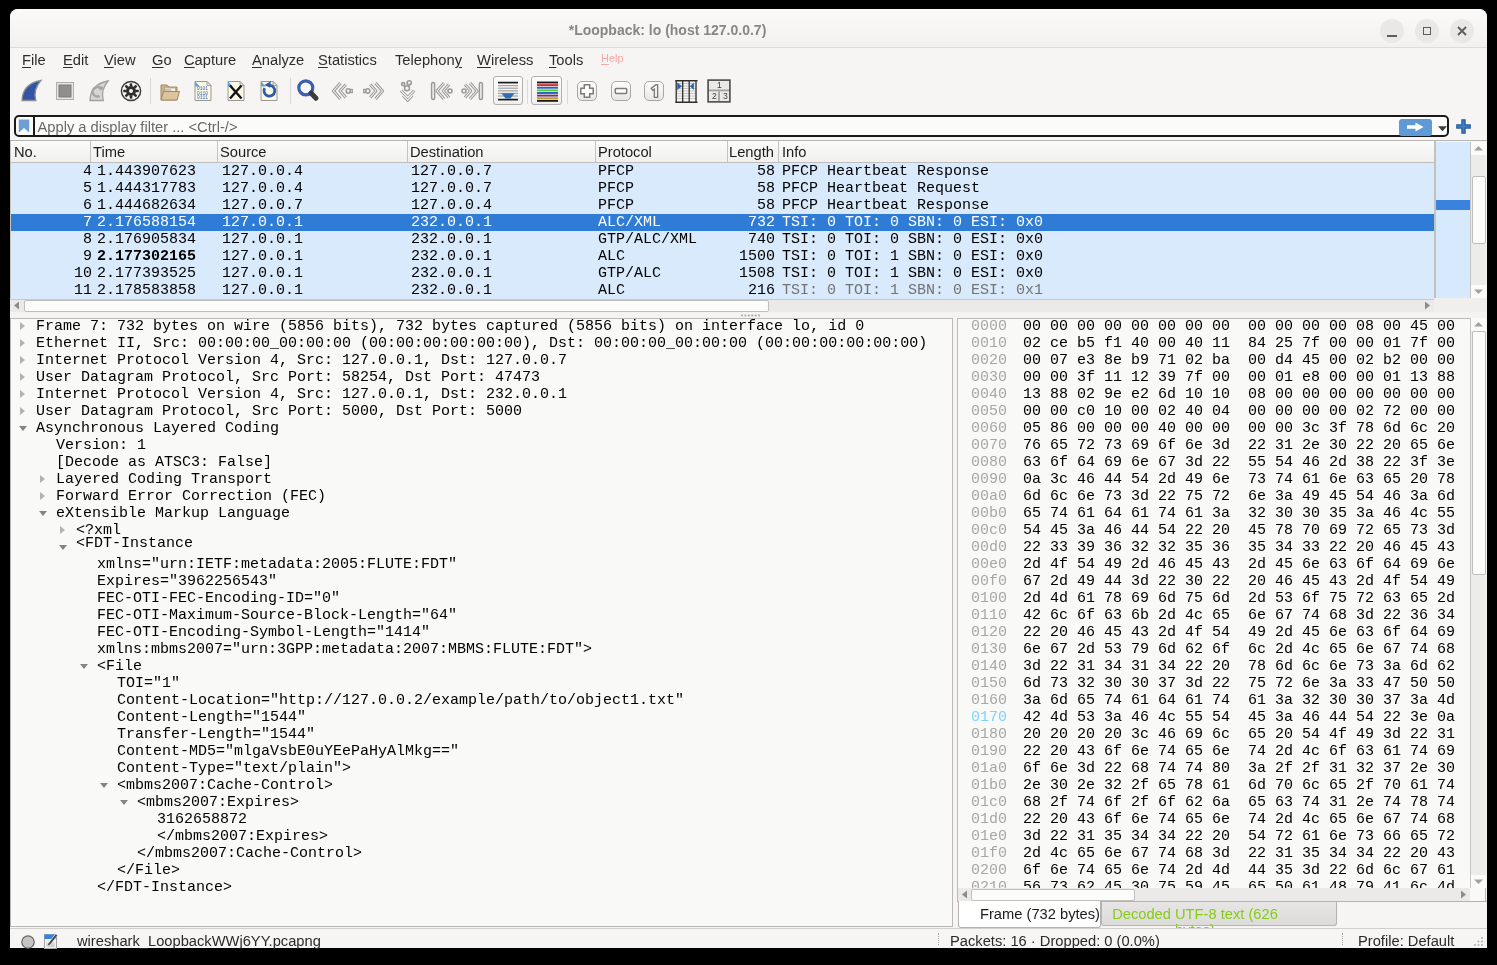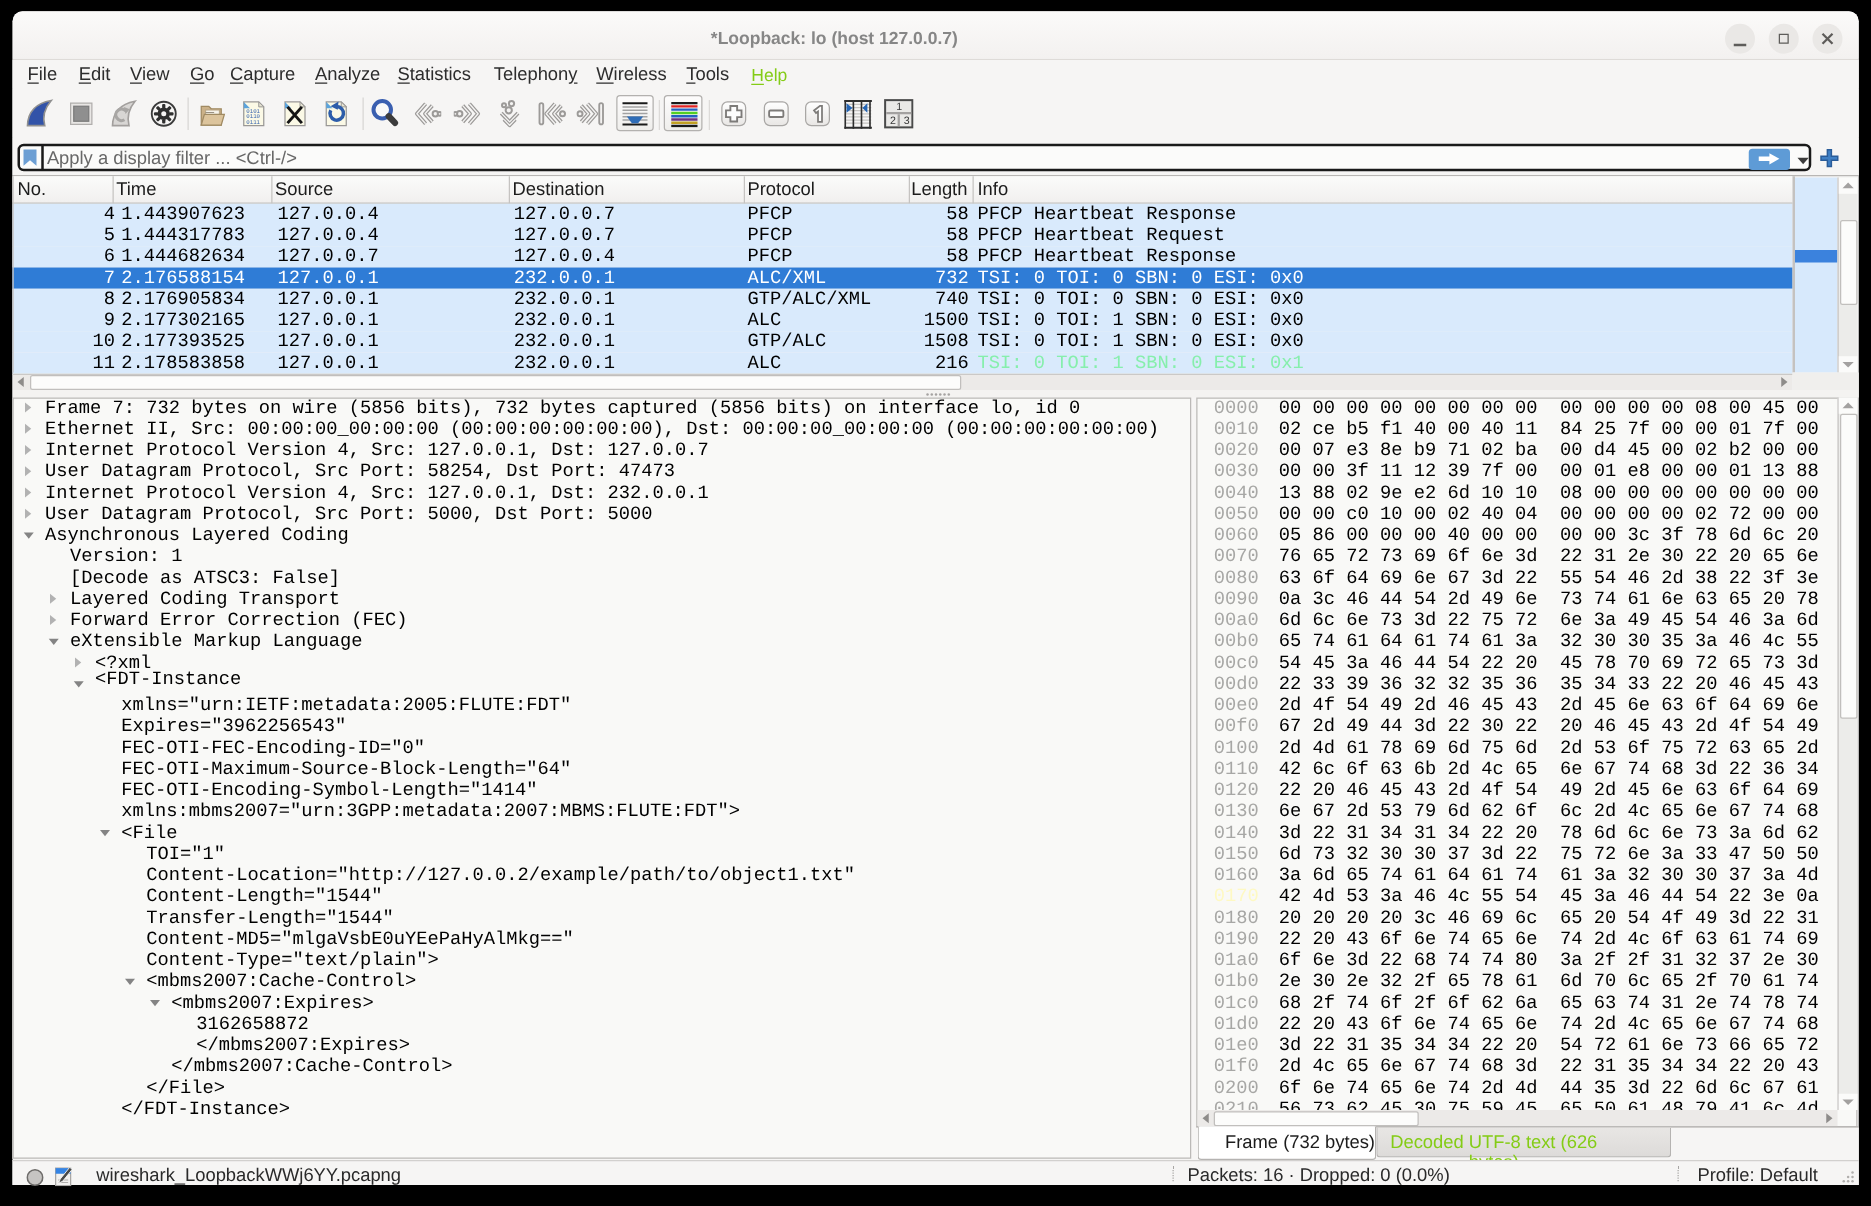--- a/index.html
+++ b/index.html
@@ -34,21 +34,21 @@
 <div class="abs" style="left:22px;top:51.5px;font-size:14.7px;color:#2d2d2d;"><u style="text-underline-offset:2px;">F</u>ile</div>
 <div class="abs" style="left:63px;top:51.5px;font-size:14.7px;color:#2d2d2d;"><u style="text-underline-offset:2px;">E</u>dit</div>
 <div class="abs" style="left:104px;top:51.5px;font-size:14.7px;color:#2d2d2d;"><u style="text-underline-offset:2px;">V</u>iew</div>
 <div class="abs" style="left:152px;top:51.5px;font-size:14.7px;color:#2d2d2d;"><u style="text-underline-offset:2px;">G</u>o</div>
 <div class="abs" style="left:184px;top:51.5px;font-size:14.7px;color:#2d2d2d;"><u style="text-underline-offset:2px;">C</u>apture</div>
 <div class="abs" style="left:252px;top:51.5px;font-size:14.7px;color:#2d2d2d;"><u style="text-underline-offset:2px;">A</u>nalyze</div>
 <div class="abs" style="left:318px;top:51.5px;font-size:14.7px;color:#2d2d2d;"><u style="text-underline-offset:2px;">S</u>tatistics</div>
 <div class="abs" style="left:395px;top:51.5px;font-size:14.7px;color:#2d2d2d;">Telephon<u style="text-underline-offset:2px;">y</u></div>
 <div class="abs" style="left:477px;top:51.5px;font-size:14.7px;color:#2d2d2d;"><u style="text-underline-offset:2px;">W</u>ireless</div>
 <div class="abs" style="left:549px;top:51.5px;font-size:14.7px;color:#2d2d2d;"><u style="text-underline-offset:2px;">T</u>ools</div>
-<div class="abs" style="left:601px;top:51.5px;font-size:14px;color:#84cc16;"><u style="text-underline-offset:2px;">H</u>elp</div>
+<div class="abs" style="left:601px;top:51.5px;font-size:11px;color:#fca5a5;"><u style="text-underline-offset:2px;">H</u>elp</div>
 <div class="abs" style="left:10px;top:71px;width:1477px;height:39px;background:#f6f5f4;"></div>
 <div class="abs" style="left:150px;top:78px;width:1px;height:26px;background:#d8d6d4;"></div>
 <div class="abs" style="left:290px;top:78px;width:1px;height:26px;background:#d8d6d4;"></div>
 <svg class="abs" style="left:20px;top:79px;" width="24" height="24" viewBox="0 0 24 24">
     <path d="M2,21.5 C2.3,10.5 8.8,3.6 21,1.4 C14.8,8.6 14,15 15.8,21.5 Z" fill="#3253a8" stroke="#909090" stroke-width="1.3"></path>
   </svg>
 <svg class="abs" style="left:53px;top:79px;" width="24" height="24" viewBox="0 0 24 24">
     <rect x="3.5" y="3.5" width="17" height="17" fill="#e8e6e4" stroke="#b0aeac"></rect>
     <rect x="6" y="6" width="12" height="12" fill="#8f8f8f" stroke="#7b7b7b"></rect>
   </svg>
@@ -266,42 +266,42 @@
 <div class="abs" style="left:10px;top:231px;width:1424px;height:17px;background:#d9eafc;"></div>
 <div class="tl mono" style="left:10px;top:231px;width:82px;text-align:right;color:#000000;">8</div>
 <div class="tl mono" style="left:97px;top:231px;color:#000000;">2.176905834</div>
 <div class="tl mono" style="left:222px;top:231px;color:#000000;">127.0.0.1</div>
 <div class="tl mono" style="left:411px;top:231px;color:#000000;">232.0.0.1</div>
 <div class="tl mono" style="left:598px;top:231px;color:#000000;">GTP/ALC/XML</div>
 <div class="tl mono" style="left:695px;top:231px;width:80px;text-align:right;color:#000000;">740</div>
 <div class="tl mono" style="left:782px;top:231px;color:#000000;">TSI: 0 TOI: 0 SBN: 0 ESI: 0x0</div>
 <div class="abs" style="left:10px;top:248px;width:1424px;height:17px;background:#d9eafc;"></div>
 <div class="tl mono" style="left:10px;top:248px;width:82px;text-align:right;color:#000000;">9</div>
-<div class="tl mono" style="left:97px;top:248px;color:#000000;">2.177302165</div>
+<div class="tl mono" style="left:97px;top:248px;color:#000000;font-weight:bold;">2.177302165</div>
 <div class="tl mono" style="left:222px;top:248px;color:#000000;">127.0.0.1</div>
 <div class="tl mono" style="left:411px;top:248px;color:#000000;">232.0.0.1</div>
 <div class="tl mono" style="left:598px;top:248px;color:#000000;">ALC</div>
 <div class="tl mono" style="left:695px;top:248px;width:80px;text-align:right;color:#000000;">1500</div>
 <div class="tl mono" style="left:782px;top:248px;color:#000000;">TSI: 0 TOI: 1 SBN: 0 ESI: 0x0</div>
 <div class="abs" style="left:10px;top:265px;width:1424px;height:17px;background:#d9eafc;"></div>
 <div class="tl mono" style="left:10px;top:265px;width:82px;text-align:right;color:#000000;">10</div>
 <div class="tl mono" style="left:97px;top:265px;color:#000000;">2.177393525</div>
 <div class="tl mono" style="left:222px;top:265px;color:#000000;">127.0.0.1</div>
 <div class="tl mono" style="left:411px;top:265px;color:#000000;">232.0.0.1</div>
 <div class="tl mono" style="left:598px;top:265px;color:#000000;">GTP/ALC</div>
 <div class="tl mono" style="left:695px;top:265px;width:80px;text-align:right;color:#000000;">1508</div>
 <div class="tl mono" style="left:782px;top:265px;color:#000000;">TSI: 0 TOI: 1 SBN: 0 ESI: 0x0</div>
 <div class="abs" style="left:10px;top:282px;width:1424px;height:17px;background:#d9eafc;"></div>
 <div class="tl mono" style="left:10px;top:282px;width:82px;text-align:right;color:#000000;">11</div>
 <div class="tl mono" style="left:97px;top:282px;color:#000000;">2.178583858</div>
 <div class="tl mono" style="left:222px;top:282px;color:#000000;">127.0.0.1</div>
 <div class="tl mono" style="left:411px;top:282px;color:#000000;">232.0.0.1</div>
 <div class="tl mono" style="left:598px;top:282px;color:#000000;">ALC</div>
 <div class="tl mono" style="left:695px;top:282px;width:80px;text-align:right;color:#000000;">216</div>
-<div class="tl mono" style="left:782px;top:282px;color:#86efac;text-align:right;">TSI: 0 TOI: 1 SBN: 0 ESI: 0x1</div>
+<div class="tl mono" style="left:782px;top:282px;color:#737373;text-align:right;">TSI: 0 TOI: 1 SBN: 0 ESI: 0x1</div>
 <div class="abs" style="left:10px;top:141px;width:1px;height:157px;background:#c6c4c2;"></div>
 <div class="abs" style="left:10px;top:298.5px;width:1424px;height:13.5px;background:#eceae8;border-top:1px solid #cbc9c7;box-sizing:border-box;"></div>
 <div class="abs sbthumb" style="left:24px;top:299.5px;width:745px;height:12px;"></div>
 <svg class="abs" style="left:10px;top:299px;" width="14" height="13">
     <path d="M9,2.5 L4,6.5 L9,10.5 Z" fill="#8e8c8a"></path>
   </svg>
 <svg class="abs" style="left:1420px;top:299px;" width="14" height="13">
     <path d="M5,2.5 L10,6.5 L5,10.5 Z" fill="#8e8c8a"></path>
   </svg>
 <div class="abs" style="left:1434px;top:141px;width:2px;height:157px;background:#c4c2c0;"></div>
@@ -418,21 +418,21 @@
 <div class="tl mono" style="left:13px;top:306px;color:#a7a7a5;">0120</div>
 <div class="tl mono" style="left:65px;top:306px;">22 20 46 45 43 2d 4f 54  49 2d 45 6e 63 6f 64 69</div>
 <div class="tl mono" style="left:13px;top:323px;color:#a7a7a5;">0130</div>
 <div class="tl mono" style="left:65px;top:323px;">6e 67 2d 53 79 6d 62 6f  6c 2d 4c 65 6e 67 74 68</div>
 <div class="tl mono" style="left:13px;top:340px;color:#a7a7a5;">0140</div>
 <div class="tl mono" style="left:65px;top:340px;">3d 22 31 34 31 34 22 20  78 6d 6c 6e 73 3a 6d 62</div>
 <div class="tl mono" style="left:13px;top:357px;color:#a7a7a5;">0150</div>
 <div class="tl mono" style="left:65px;top:357px;">6d 73 32 30 30 37 3d 22  75 72 6e 3a 33 47 50 50</div>
 <div class="tl mono" style="left:13px;top:374px;color:#a7a7a5;">0160</div>
 <div class="tl mono" style="left:65px;top:374px;">3a 6d 65 74 61 64 61 74  61 3a 32 30 30 37 3a 4d</div>
-<div class="tl mono" style="left:13px;top:391px;color:#fef9c3;text-align:center;">0170</div>
+<div class="tl mono" style="left:13px;top:391px;color:#7dd3fc;text-align:center;">0170</div>
 <div class="tl mono" style="left:65px;top:391px;">42 4d 53 3a 46 4c 55 54  45 3a 46 44 54 22 3e 0a</div>
 <div class="tl mono" style="left:13px;top:408px;color:#a7a7a5;">0180</div>
 <div class="tl mono" style="left:65px;top:408px;">20 20 20 20 3c 46 69 6c  65 20 54 4f 49 3d 22 31</div>
 <div class="tl mono" style="left:13px;top:425px;color:#a7a7a5;">0190</div>
 <div class="tl mono" style="left:65px;top:425px;">22 20 43 6f 6e 74 65 6e  74 2d 4c 6f 63 61 74 69</div>
 <div class="tl mono" style="left:13px;top:442px;color:#a7a7a5;">01a0</div>
 <div class="tl mono" style="left:65px;top:442px;">6f 6e 3d 22 68 74 74 80  3a 2f 2f 31 32 37 2e 30</div>
 <div class="tl mono" style="left:13px;top:459px;color:#a7a7a5;">01b0</div>
 <div class="tl mono" style="left:65px;top:459px;">2e 30 2e 32 2f 65 78 61  6d 70 6c 65 2f 70 61 74</div>
 <div class="tl mono" style="left:13px;top:476px;color:#a7a7a5;">01c0</div>

